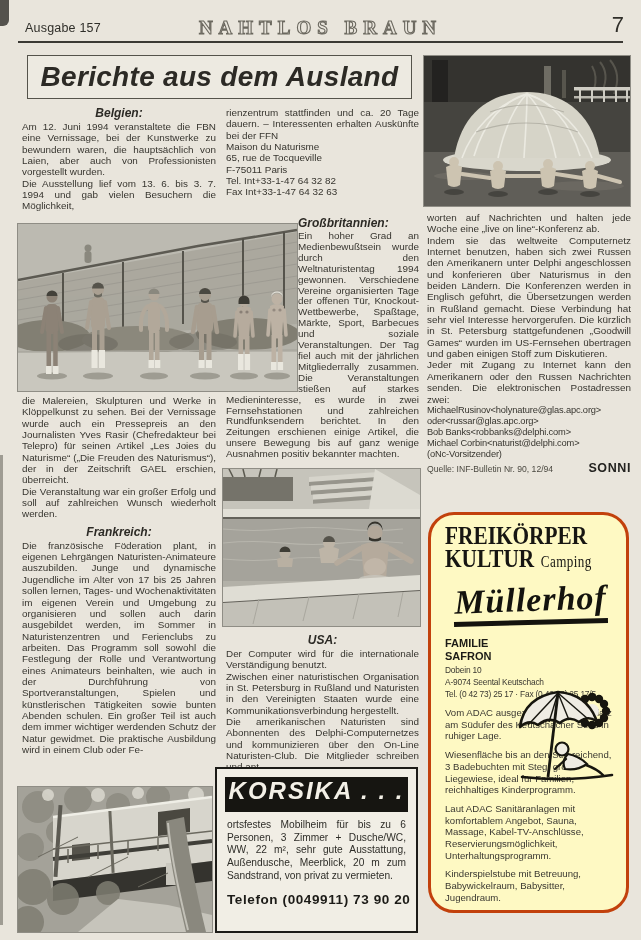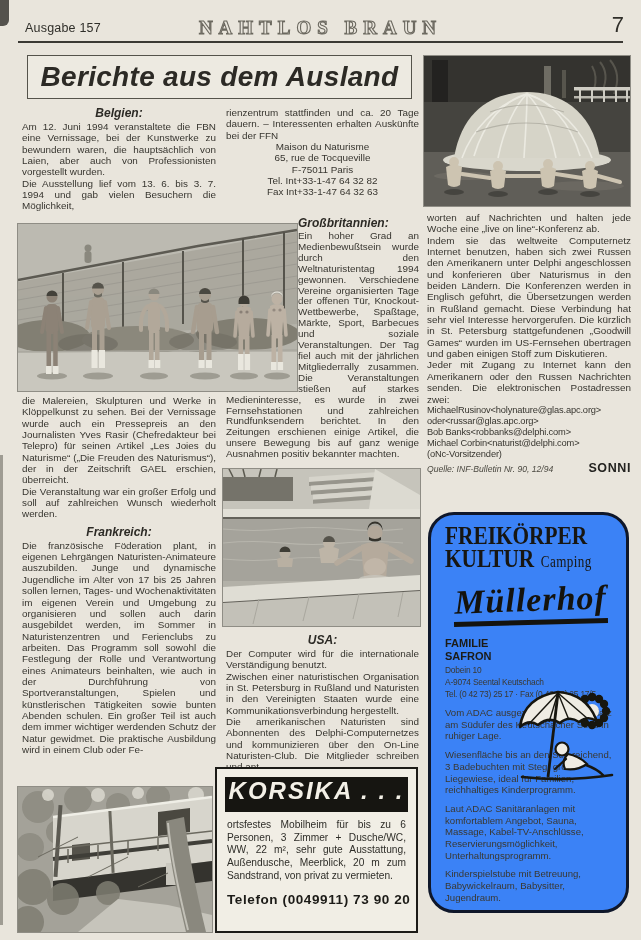--- a/index.html
+++ b/index.html
@@ -23,42 +23,42 @@
     border:1.5px solid #55534b;background:#edeae1;
     display:flex;align-items:center;justify-content:center;}
   .title-text{font-weight:bold;font-style:italic;font-size:28px;
     letter-spacing:.3px;color:#2c2a25;white-space:nowrap;}
   
   .col{font-size:9.9px;line-height:11.35px;text-align:justify;color:#37352f;}
   .col p{margin:0;}
   .sechead{font-weight:bold;font-style:italic;text-align:center;
     font-size:12px;line-height:14px;margin:2px 0 1px;color:#2c2a25;}
   .sechead.left{text-align:left;}
-  .addr-line{text-align:center;}
+  .addr-line{text-align:left;}
   .rcol{font-size:9.9px;line-height:11.35px;}
   .email{font-size:9.3px;line-height:11px;white-space:nowrap;text-align:left;letter-spacing:-.15px;}
   .src-row{display:flex;justify-content:space-between;align-items:baseline;margin-top:3px;}
-  .src{font-size:8.6px;color:#4a4840;font-style:italic;}
+  .src{font-size:8.6px;color:#4a4840;}
   .author{font-size:12.5px;font-weight:bold;letter-spacing:.6px;color:#242320;}
   
   .photo{display:block;border:1px solid #8f8d85;background:#cfcdc4;}
   
   .gb-spacer{float:left;width:72px;height:174px;}
   
   .korsika{left:215px;top:767px;width:203px;height:166px;
     border:2px solid #1c1b17;background:#f1eee5;box-sizing:border-box;}
   .korsika-bar{margin:8px 8px 0;height:35px;background:#161511;
     display:flex;justify-content:center;}
   .korsika-head{color:#f3f0e7;font-weight:bold;font-style:italic;
     font-size:24px;letter-spacing:2px;white-space:nowrap;}
   .korsika-body{margin:7px 10px 0;font-size:10.2px;line-height:12.7px;text-align:justify;color:#2e2d28;}
   .korsika-phone{margin:9px 10px 0;font-weight:bold;font-size:13.5px;letter-spacing:.6px;color:#1c1b17;white-space:nowrap;}
   
   .mhof{left:428px;top:512px;width:201px;height:401px;box-sizing:border-box;
-    border:3px solid #0f172a;border-radius:26px;background:#3b82f6;
+    border:3px solid #c2410c;border-radius:26px;background:#fef9c3;
     padding:10px 10px 8px 14px;overflow:hidden;}
   .mhof-title{font-family:"Liberation Serif",serif;font-weight:bold;
     font-size:26px;line-height:22.5px;color:#171612;
     transform:scaleX(.82);transform-origin:left top;white-space:nowrap;}
   .mhof-camping{font-family:"Liberation Serif",serif;font-weight:normal;
     font-size:16px;letter-spacing:.5px;margin-left:8px;}
   .mhof-logo{margin:10px 0 0;text-align:center;
     font-family:"Liberation Serif",serif;font-style:italic;font-weight:bold;
     font-size:34px;line-height:34px;letter-spacing:1px;color:#14130e;
     transform:rotate(-2deg);}

